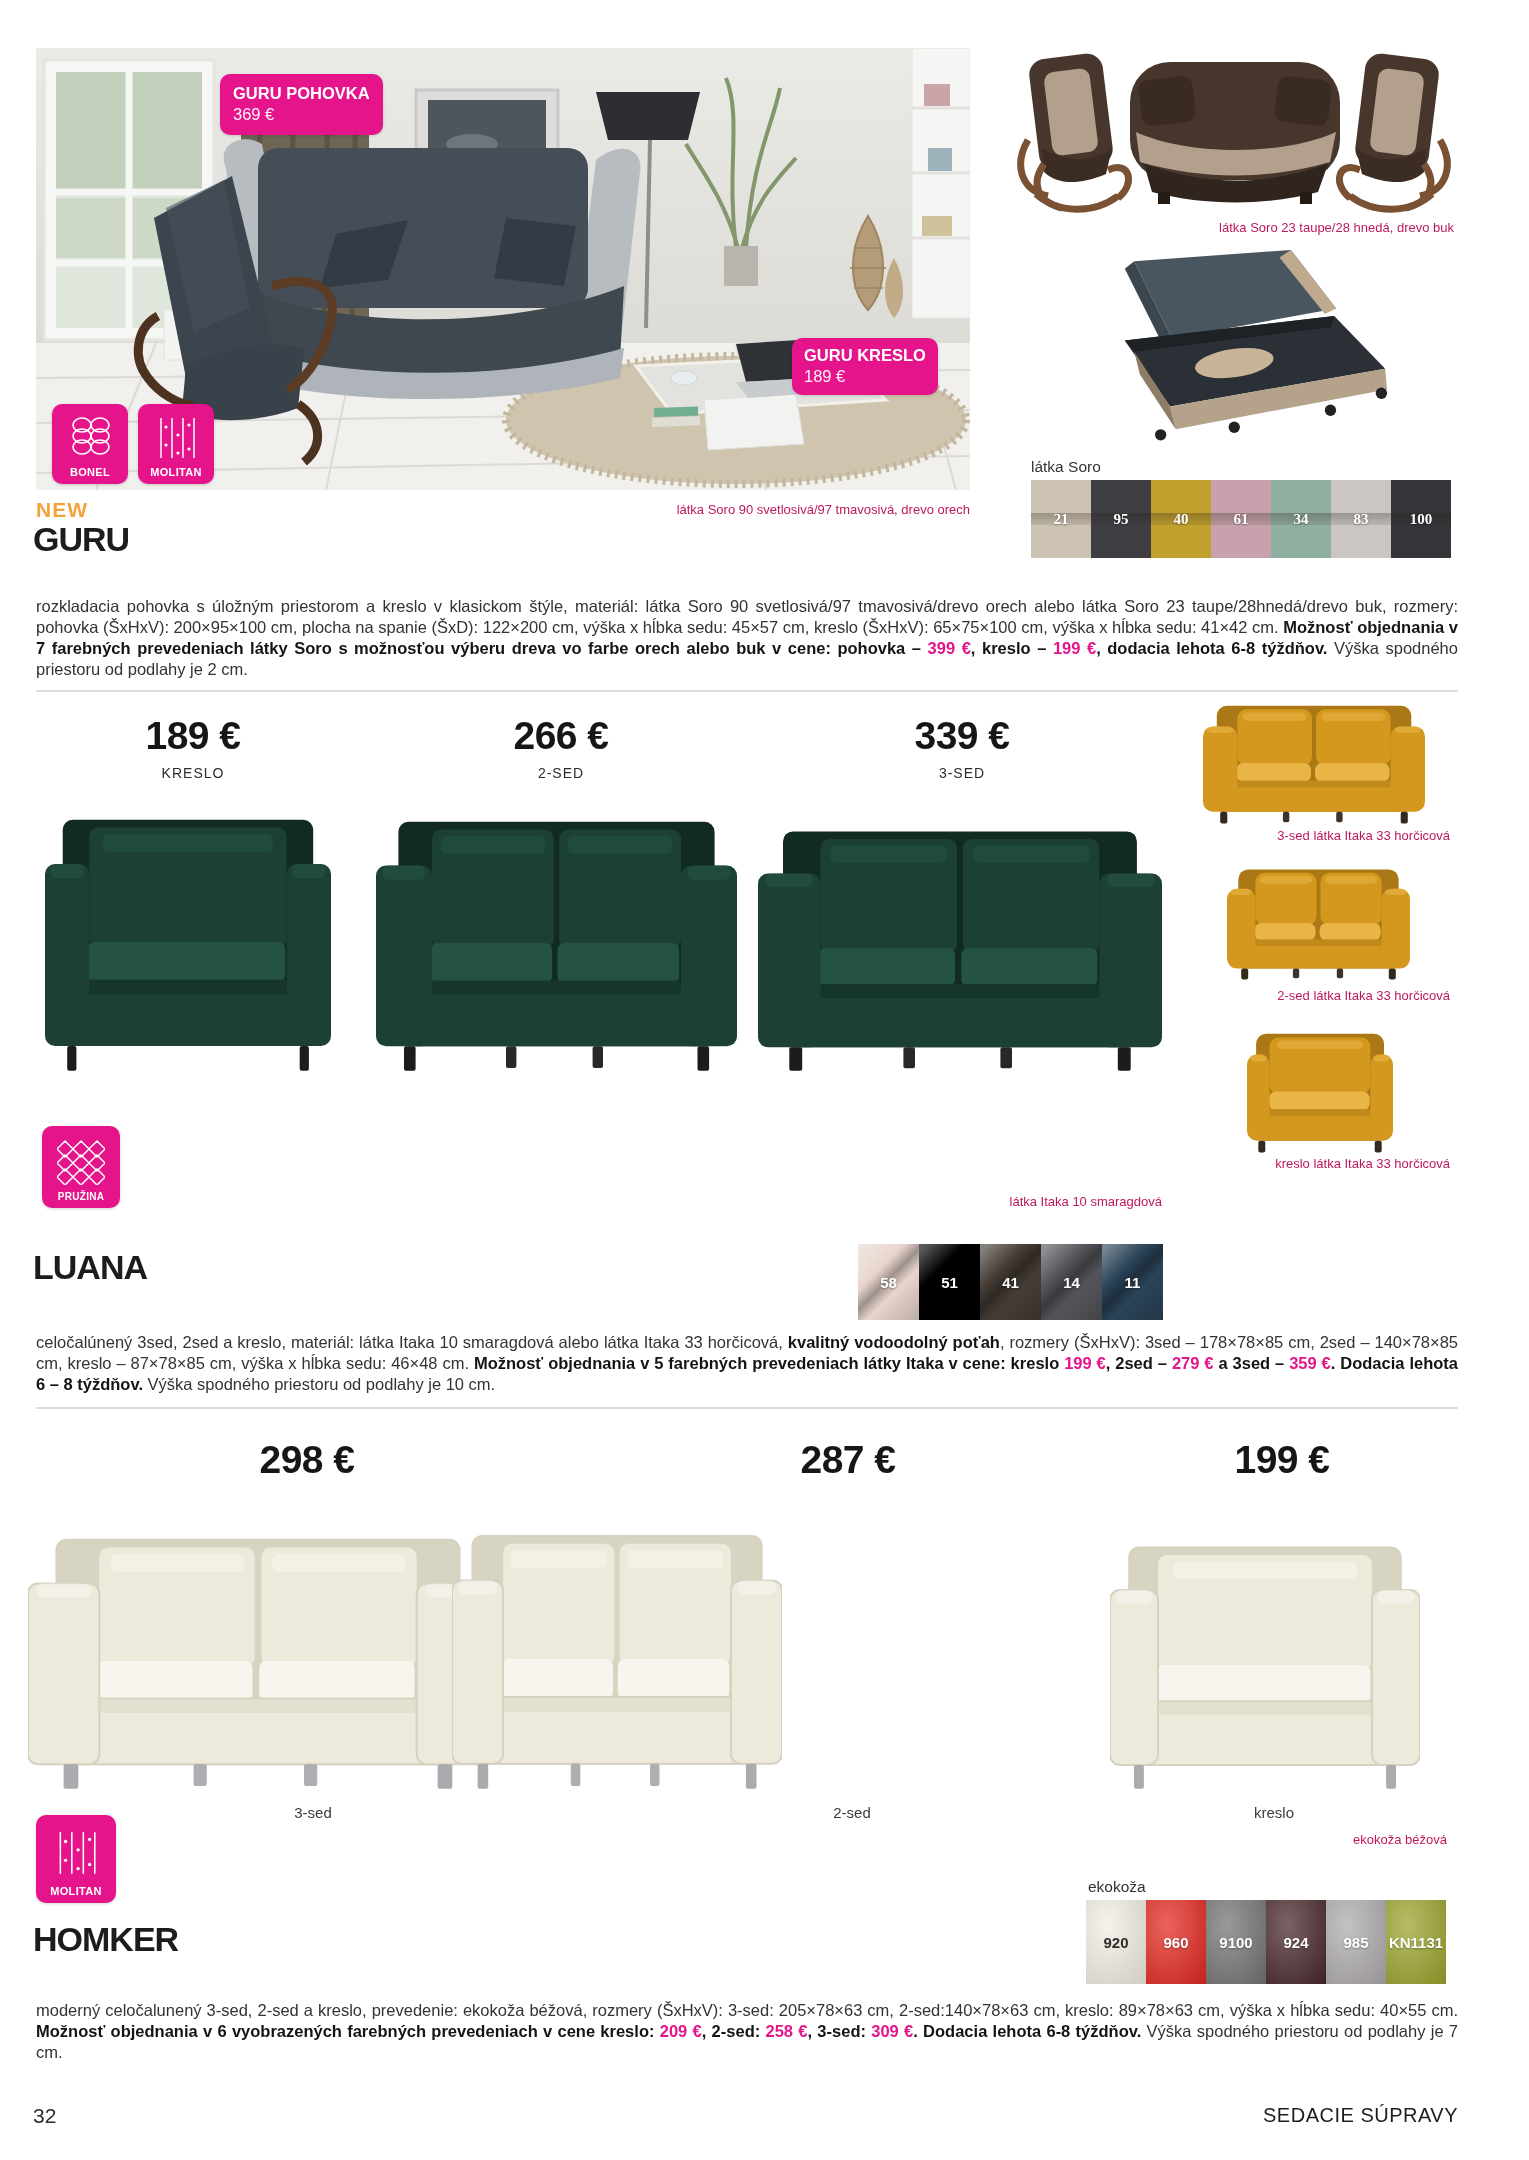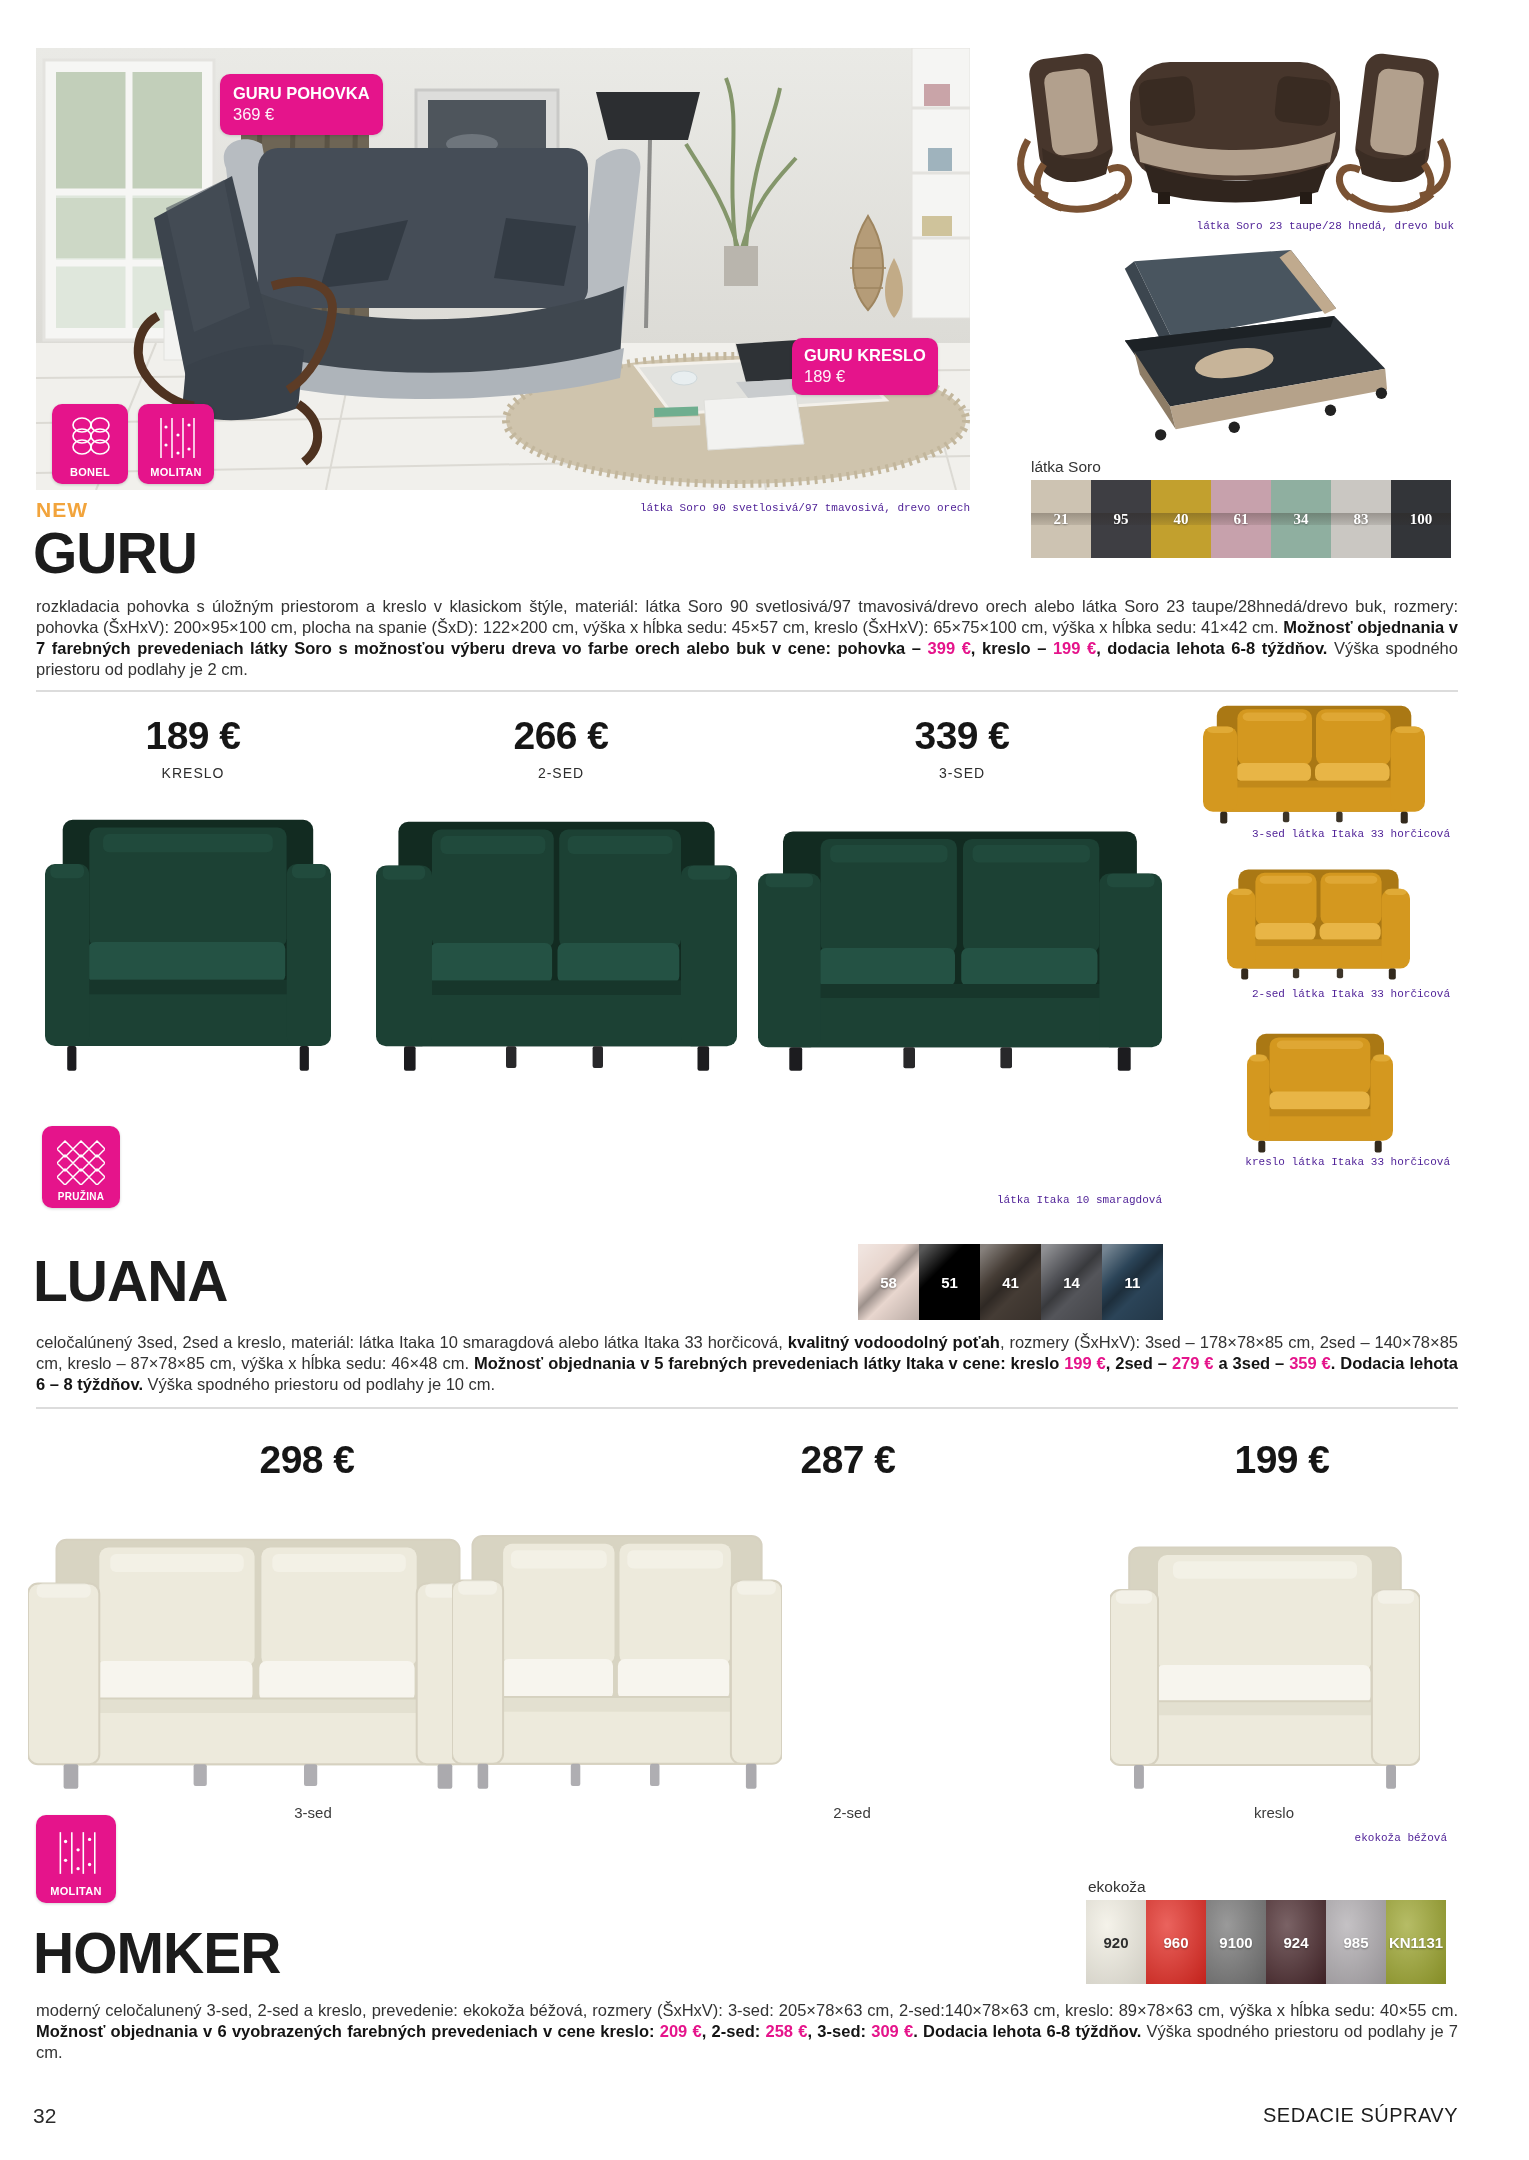--- a/index.html
+++ b/index.html
@@ -3,26 +3,26 @@
 <meta charset="utf-8">
 <style>
   html,body{margin:0;padding:0;background:#888;}
   .page{
     position:relative;width:1529px;height:2160px;background:#ffffff;
     font-family:"Liberation Sans", sans-serif;color:#222;overflow:hidden;
     margin:0 auto;
   }
   .abs{position:absolute;}
   
-  .title{font-size:57px;font-weight:bold;color:#1c1c1c;letter-spacing:-1px;}
+  .title{font-size:34px;font-weight:bold;color:#1c1c1c;letter-spacing:-1px;}
   .new-flag{font-size:21px;font-weight:bold;color:#f2a43c;letter-spacing:1px;}
   .desc{font-size:16.5px;color:#333;line-height:1.28;text-align:justify;}
   .seg-b{font-weight:bold;color:#141414;}
   .seg-p{font-weight:bold;color:#e5148b;}
-  .caption{font-size:11px;color:#4c1d95;font-family:Liberation Mono, monospace;}
+  .caption{font-size:13px;color:#be185d;}
   .caption.right{text-align:right;}
   .fabric-label{font-size:15.5px;color:#333;}
   .divider{height:2px;background:#dcdcdc;}
   .price-block{text-align:center;width:220px;}
   .price-value{font-size:39px;font-weight:bold;color:#161616;letter-spacing:-0.5px;}
   .price-label{font-size:14px;color:#2d2d2d;letter-spacing:1px;margin-top:7px;}
   .variant-label{font-size:15px;color:#3b3b3b;text-align:center;width:160px;}
   .footer-page{font-size:21px;color:#2b2b2b;}
   .footer-section{font-size:20px;color:#1d1d1d;letter-spacing:0.5px;text-align:right;}
   

